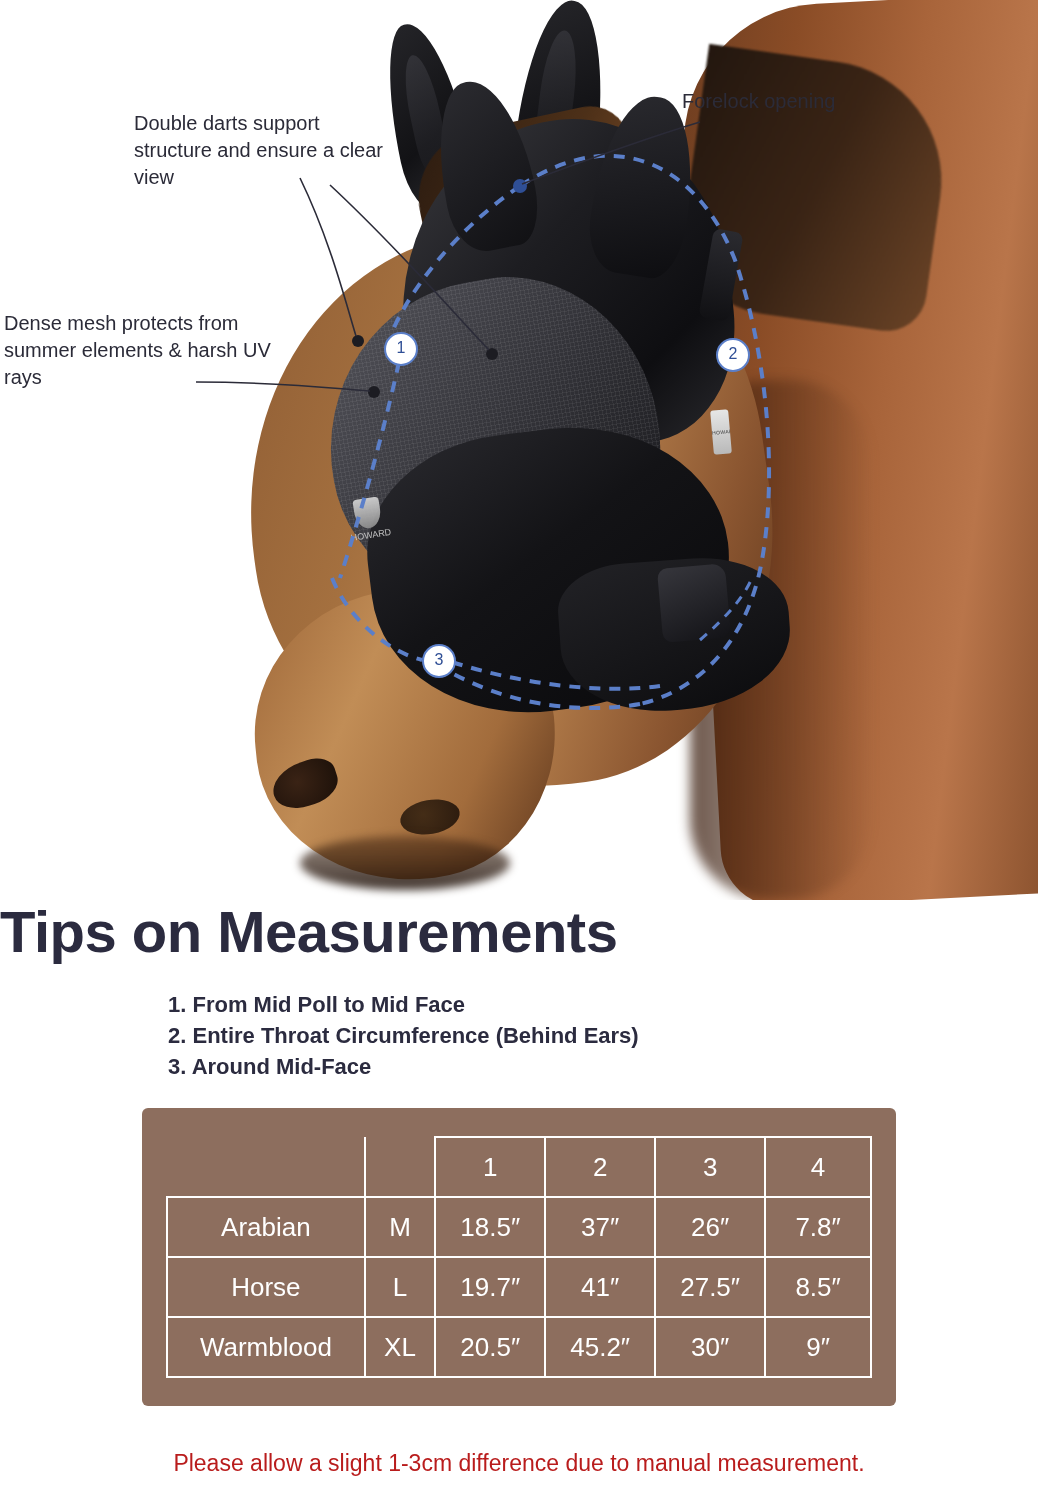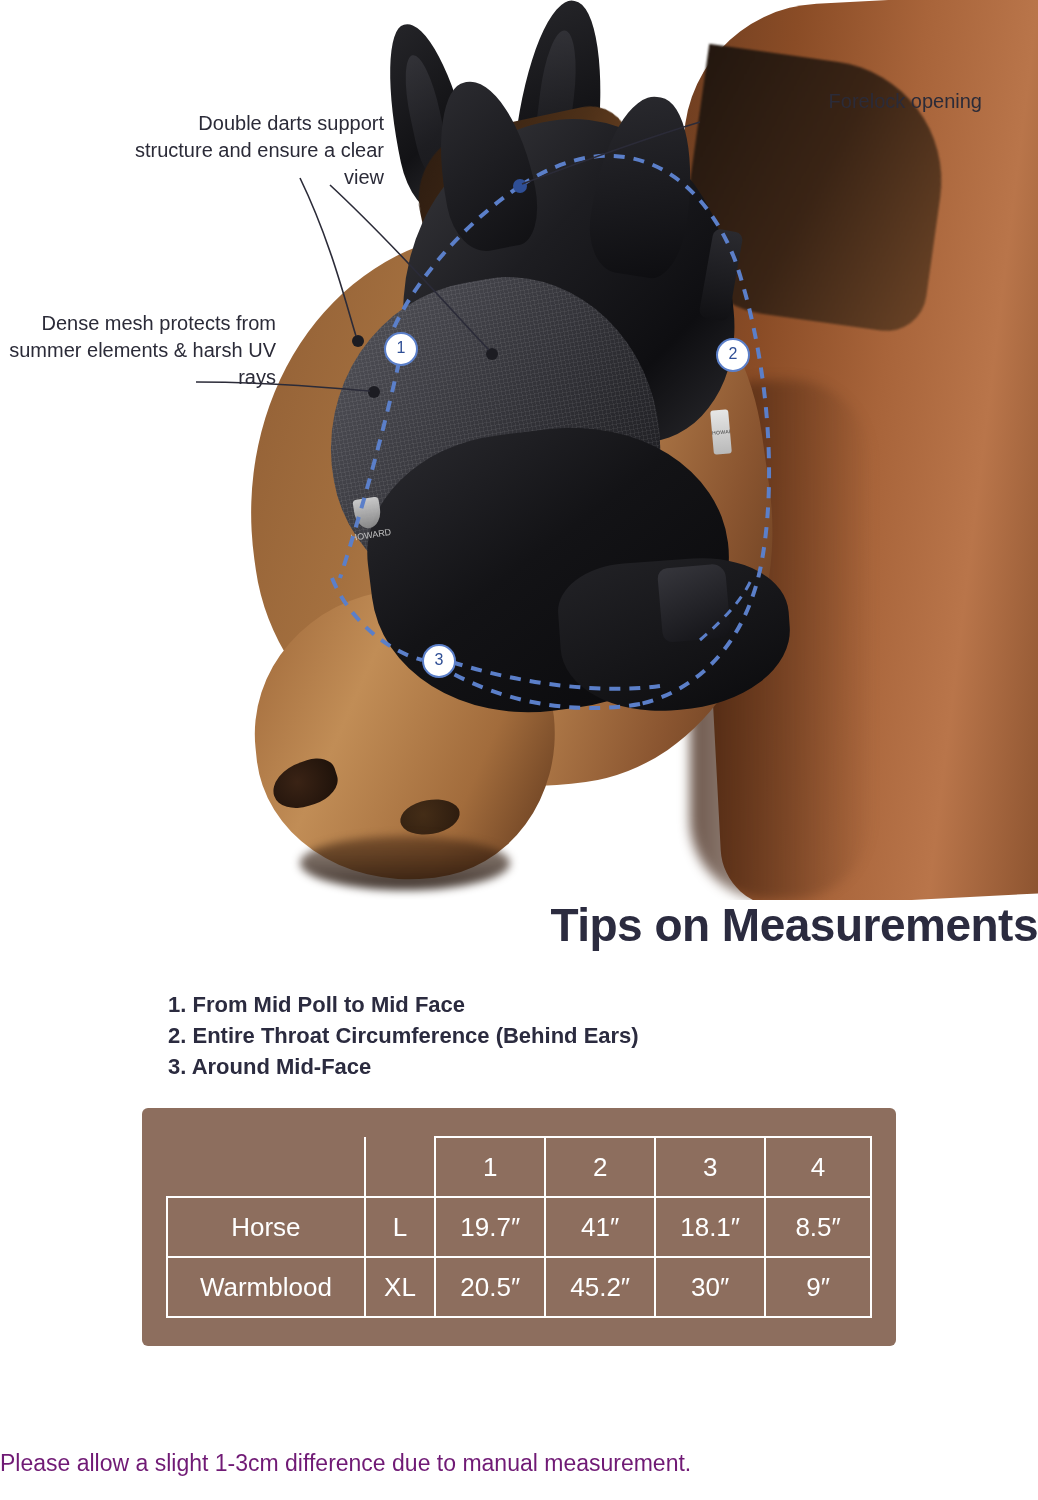--- a/index.html
+++ b/index.html
@@ -266,33 +266,32 @@
   #badge1 { left: 384px; top: 332px; }
   #badge2 { left: 716px; top: 338px; }
   #badge3 { left: 422px; top: 644px; }
 
   .callout {
     position: absolute;
     font-size: 20px;
     line-height: 27px;
     color: #2b2b38;
     font-family: "Liberation Sans", sans-serif;
-    text-align: right;
   }
   #callout-darts { left: 134px; top: 110px; width: 250px; }
   #callout-mesh  { left: 4px;  top: 310px; width: 272px; }
   #callout-fore  { left: 682px; top: 88px; width: 300px; }
 
   
   .tips-title {
     position: absolute;
     left: 0; right: 0;
     top: 898px;
-    text-align: right;
-    font-size: 46px;
+    text-align: left;
+    font-size: 58px;
     font-weight: bold;
     color: #2b2b3f;
     letter-spacing: -0.5px;
   }
   .tips-list {
     position: absolute;
     left: 168px;
     top: 968px;
     font-size: 22px;
     font-weight: bold;
@@ -333,22 +332,23 @@
     border-top: none !important;
   }
   td.name-col { width: 210px; text-align: center; }
   td.size-col { width: 72px; }
   td.num-col { width: 116px; }
 
   .footnote {
     position: absolute;
     left: 0; right: 0;
     top: 1450px;
+    text-align: center;
     font-size: 23px;
-    color: #701a75;
+    color: #b91c1c;
   }
 </style>
 </head>
 <body>
 
 <div class="page">
 
   <div class="photo-area">
 
     <div class="horse-neck"></div>
@@ -426,25 +426,33 @@
       <tbody>
         <tr>
           <td class="name-col corner-none"></td>
           <td class="size-col corner-none2"></td>
           <td class="num-col">1</td>
           <td class="num-col">2</td>
           <td class="num-col">3</td>
           <td class="num-col">4</td>
         </tr>
         <tr>
+          <td class="name-col">Arabian</td>
+          <td class="size-col">M</td>
+          <td class="num-col">18.5″</td>
+          <td class="num-col">37″</td>
+          <td class="num-col">26″</td>
+          <td class="num-col">7.8″</td>
+        </tr>
+        <tr>
           <td class="name-col">Horse</td>
           <td class="size-col">L</td>
           <td class="num-col">19.7″</td>
           <td class="num-col">41″</td>
-          <td class="num-col">18.1″</td>
+          <td class="num-col">27.5″</td>
           <td class="num-col">8.5″</td>
         </tr>
         <tr>
           <td class="name-col">Warmblood</td>
           <td class="size-col">XL</td>
           <td class="num-col">20.5″</td>
           <td class="num-col">45.2″</td>
           <td class="num-col">30″</td>
           <td class="num-col">9″</td>
         </tr>

